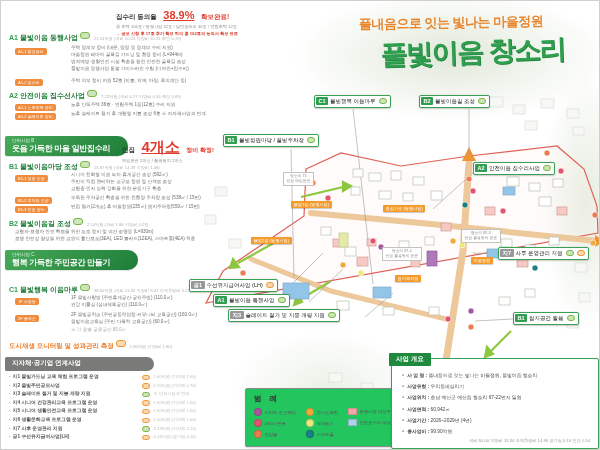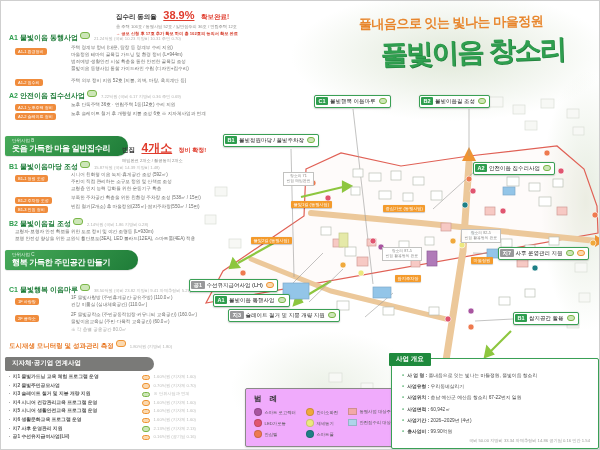--- a/index.html
+++ b/index.html
@@ -57,21 +57,21 @@
           font-size:5.5px;line-height:6.5px;color:#222;padding:1px 3px 1.5px 1px;white-space:nowrap;
           display:flex;align-items:center;gap:2px;box-shadow:0 .5px 1.5px rgba(0,0,0,.2);}
   .mcode{background:#2f9e4f;color:#fff;font-size:5.5px;font-weight:bold;padding:.5px 2.5px 1px;border-radius:1px;}
   .mcode.gray{background:#98989a;}
   .mnote{position:absolute;z-index:4;background:rgba(255,255,255,.95);border:.5px solid #c2c2c0;
          font-size:3.8px;line-height:4.9px;color:#8a8a88;text-align:center;padding:1px 2.5px;white-space:nowrap;}
   .rlabel{position:absolute;z-index:4;background:#f49b2c;color:#fff;font-size:4.2px;line-height:5px;
           padding:.5px 2.5px 1px;border-radius:1px;white-space:nowrap;box-shadow:0 .5px 1px rgba(0,0,0,.2);}
 
   
-  .legend{position:absolute;left:244px;top:387px;width:150px;height:57px;z-index:6;background:#f0abfc;
+  .legend{position:absolute;left:244px;top:387px;width:150px;height:57px;z-index:6;background:#22c55e;
           border:1px solid #8a8a88;border-radius:2px;box-shadow:0 1px 2px rgba(0,0,0,.15);}
   .lg-title{position:absolute;left:8px;top:5px;font-size:7.5px;font-weight:bold;color:#333;letter-spacing:3px;}
   .lg-item{position:absolute;font-size:4.3px;color:#555;white-space:nowrap;display:flex;align-items:center;gap:2.5px;}
   .lg-dot{width:6px;height:6px;border-radius:50%;border:.5px solid rgba(0,0,0,.15);}
   .lg-sq{width:7px;height:5px;border:.5px solid rgba(0,0,0,.15);}
 
   
   .ov{position:absolute;left:390px;top:357px;width:206px;height:89px;z-index:6;background:#fff;
       border:1px solid #3aa055;border-radius:2px;box-shadow:0 1px 2px rgba(0,0,0,.15);}
   .ov-badge{position:absolute;top:-6px;left:-3px;background:#1f8a3d;color:#fff;font-size:6.5px;
@@ -261,21 +261,21 @@
     <div>노후 슬레이트 철거 후 개량형 지붕 조성 6호 ※ 지자체사업과 연계</div>
   </div>
 
   <div class="sec-h" style="left:4px;top:135px;width:108px;">
     <span class="tag">단위사업 B</span>
     <span class="ttl">웃음 가득한 마을 일반집수리</span>
   </div>
   <div class="notice" style="left:121px;top:137px;">
     <div>
       <span class="n-label">빈집</span>
-      <span class="n-value" style="font-size:12px;">4개소</span>
+      <span class="n-value" style="font-size:15px;">4개소</span>
       <span class="n-suffix" style="font-size:6px;">정비 확정!</span>
     </div>
     <div class="n-detail">매입완료 2개소 / 활용동의 2개소</div>
   </div>
 
   <div class="row" style="left:8px;top:160px;">
     <span class="code">B1</span><span class="ittl">물빛이음마당 조성</span><span class="pill"></span><span class="budget">15.87억원 (국비 14.39 지방비 1.48)</span>
   </div>
   <div class="subtag" style="left:14px;top:174px;">B1-1 정원 조성</div>
   <div class="lines" style="left:70px;top:171px;">

